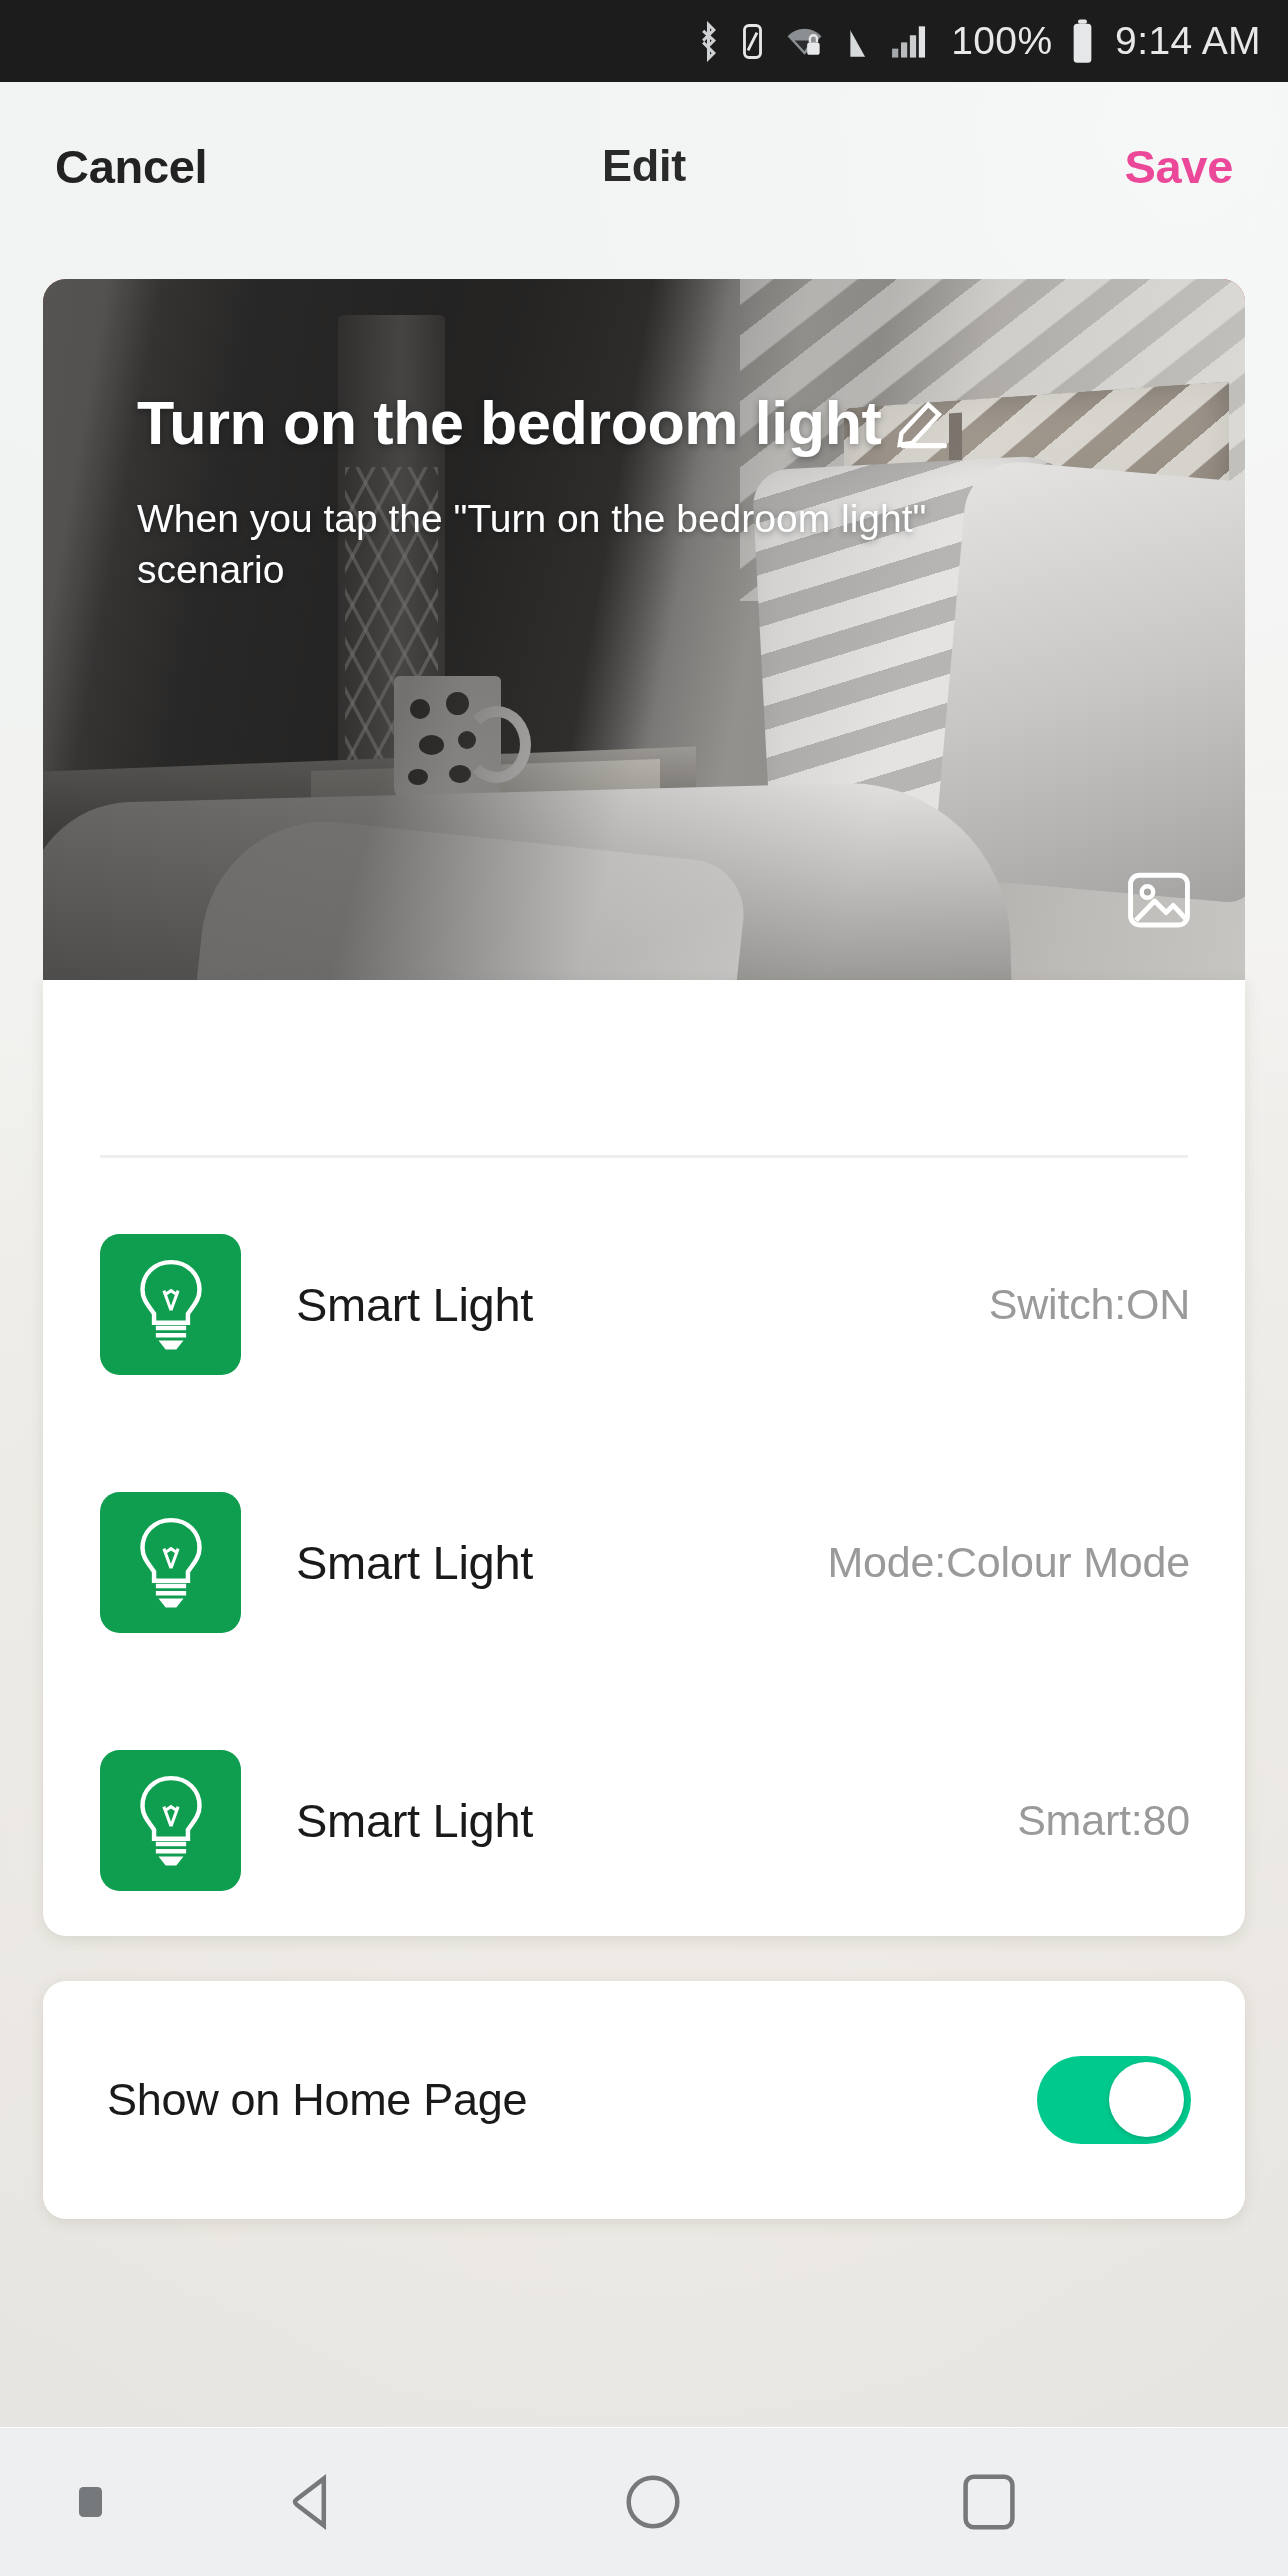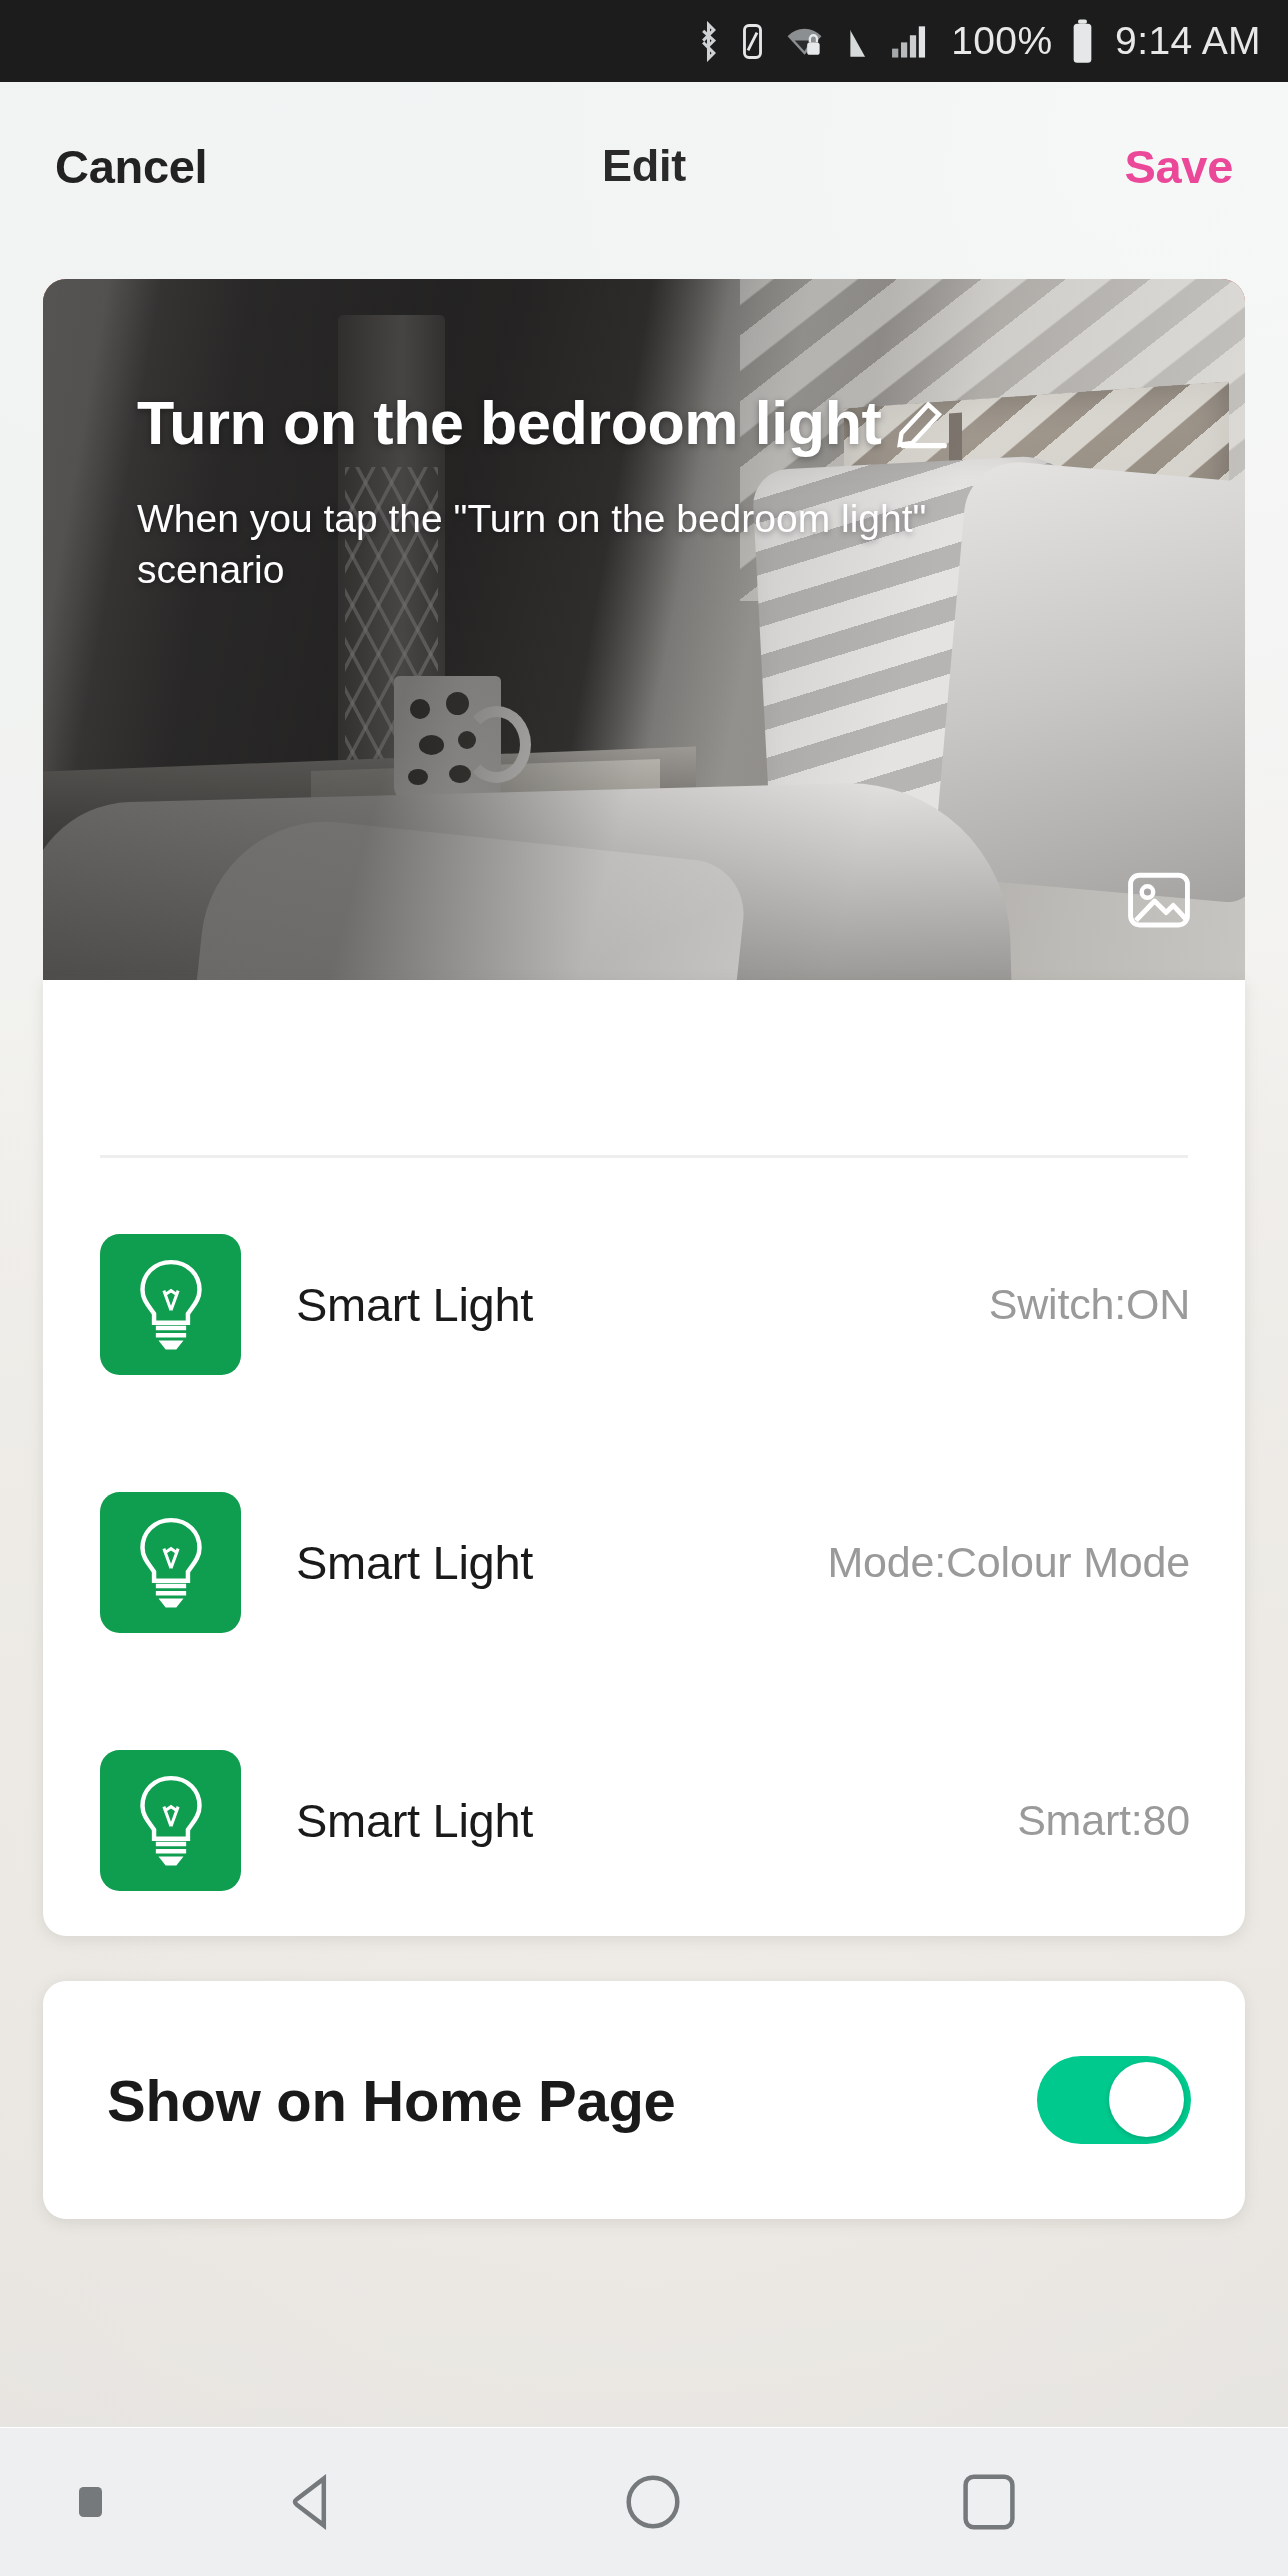--- a/index.html
+++ b/index.html
@@ -349,22 +349,22 @@
     width: 1202px;
     height: 238px;
     border-radius: 23px;
     display: flex;
     align-items: center;
     justify-content: space-between;
     padding: 0 54px 0 64px;
     box-sizing: border-box;
   }
   .home-label {
-    font-size: 58px;
-    font-weight: bold;
+    font-size: 45px;
+    font-weight: normal;
     color: #1a1a1a;
     letter-spacing: -0.3px;
   }
   .toggle {
     width: 154px;
     height: 88px;
     border-radius: 44px;
     background: #00c98e;
     position: relative;
     cursor: pointer;

